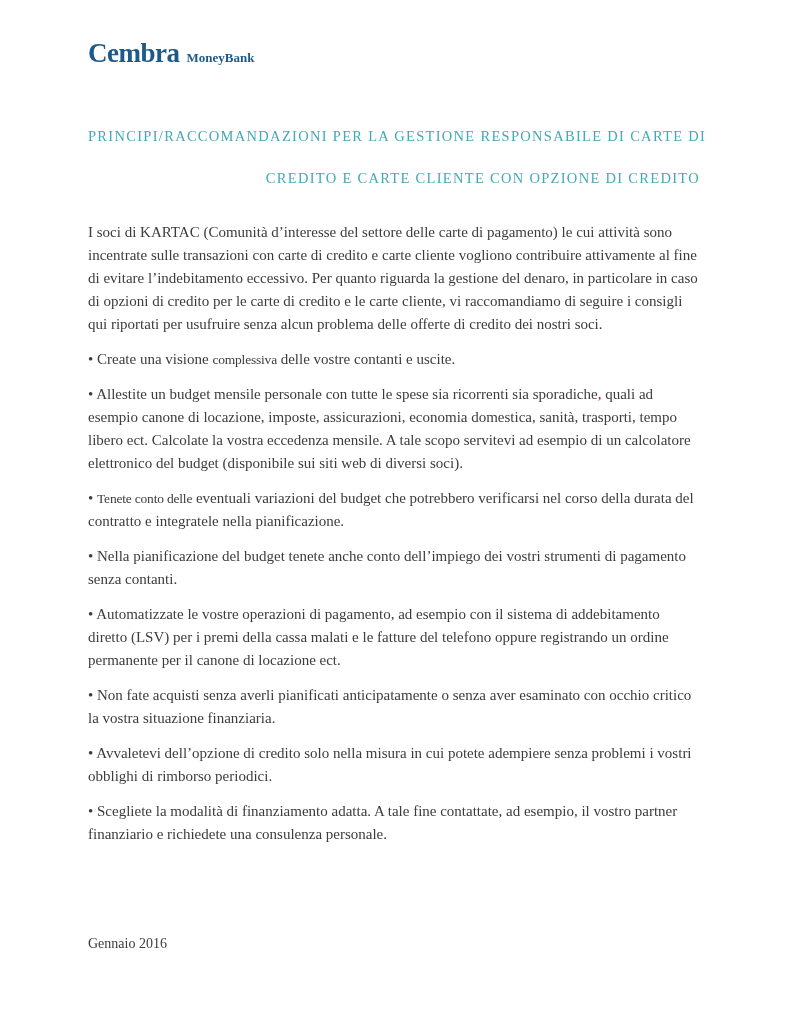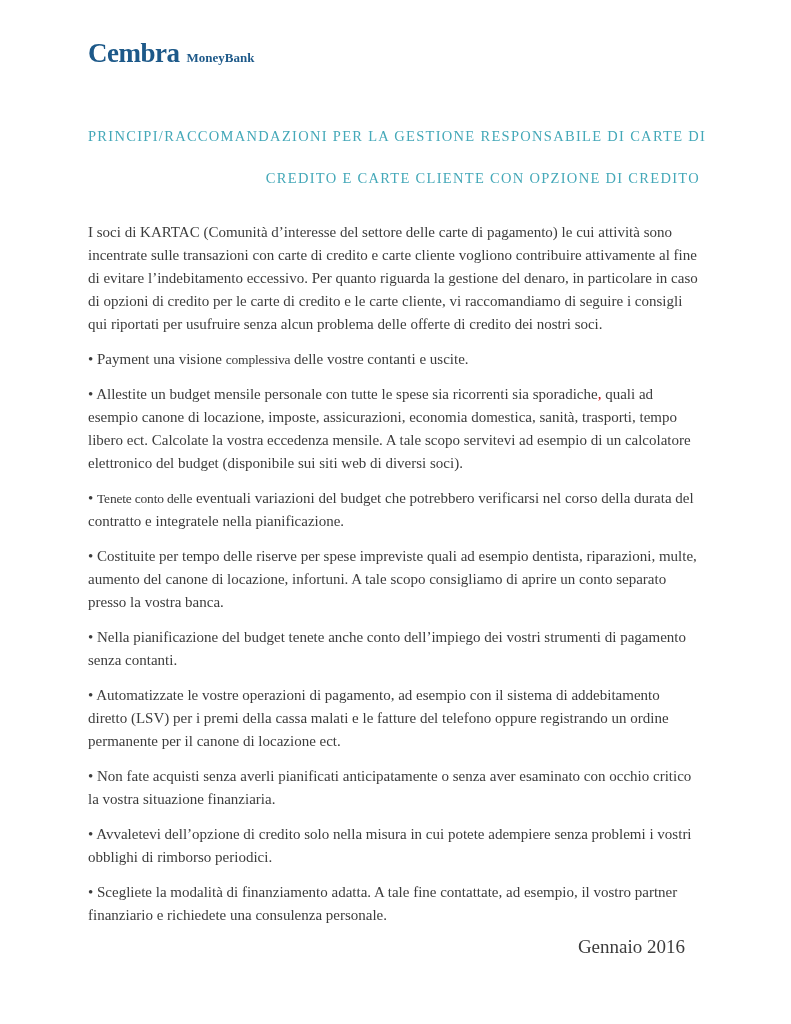--- a/index.html
+++ b/index.html
@@ -62,22 +62,22 @@
   }
   .red {
     color: var(--accent-red, #cc0000);
   }
   .footer {
     position: absolute;
     left: 88px;
     right: 106px;
     top: 936px;
     display: flex;
-    justify-content: flex-end;
-    font-size: 19px;
+    justify-content: space-between;
+    font-size: 14px;
     color: var(--body-text, #3c3c3c);
   }
 </style>
 </head>
 <body>
 
 <div class="page">
 
   <header class="logo">
     <span class="logo-brand">Cembra</span>
@@ -85,24 +85,23 @@
   </header>
 
   <h1 class="title">
     <span class="title-line">PRINCIPI/RACCOMANDAZIONI PER LA GESTIONE RESPONSABILE DI CARTE DI</span>
     <span class="title-line">CREDITO E CARTE CLIENTE CON OPZIONE DI CREDITO</span>
   </h1>
 
   <p class="body-para intro">I soci di KARTAC (Comunità d’interesse del settore delle carte di pagamento) le cui attività sono incentrate sulle transazioni con carte di credito e carte cliente vogliono contribuire attivamente al fine di evitare l’indebitamento eccessivo. Per quanto riguarda la gestione del denaro, in particolare in caso di opzioni di credito per le carte di credito e le carte cliente, vi raccomandiamo di seguire i consigli qui riportati per usufruire senza alcun problema delle offerte di credito dei nostri soci.</p>
 
   <div id="bullets">
-      <p class="body-para bullet"><span>• Payment una visione </span><span class="condensed">complessiva</span><span> delle vostre contanti e uscite.</span></p>
+      <p class="body-para bullet"><span>• Create una visione </span><span class="condensed">complessiva</span><span> delle vostre contanti e uscite.</span></p>
       <p class="body-para bullet"><span>• Allestite un budget mensile personale con tutte le spese sia ricorrenti sia sporadiche</span><span class="red">,</span><span> quali ad esempio canone di locazione, imposte, assicurazioni, economia domestica, sanità, trasporti, tempo libero ect. Calcolate la vostra eccedenza mensile. A tale scopo servitevi ad esempio di un calcolatore elettronico del budget (disponibile sui siti web di diversi soci).</span></p>
       <p class="body-para bullet"><span>• </span><span class="condensed">Tenete conto delle</span><span> eventuali variazioni del budget che potrebbero verificarsi nel corso della durata del contratto e integratele nella pianificazione.</span></p>
-      <p class="body-para bullet"><span>• Costituite per tempo delle riserve per spese impreviste quali ad esempio dentista, riparazioni, multe, aumento del canone di locazione, infortuni. A tale scopo consigliamo di aprire un conto separato presso la vostra banca.</span></p>
       <p class="body-para bullet"><span>• Nella pianificazione del budget tenete anche conto dell’impiego dei vostri strumenti di pagamento senza contanti.</span></p>
       <p class="body-para bullet"><span>• Automatizzate le vostre operazioni di pagamento, ad esempio con il sistema di addebitamento diretto (LSV) per i premi della cassa malati e le fatture del telefono oppure registrando un ordine permanente per il canone di locazione ect.</span></p>
       <p class="body-para bullet"><span>• Non fate acquisti senza averli pianificati anticipatamente o senza aver esaminato con occhio critico la vostra situazione finanziaria.</span></p>
       <p class="body-para bullet"><span>• Avvaletevi dell’opzione di credito solo nella misura in cui potete adempiere senza problemi i vostri obblighi di rimborso periodici.</span></p>
       <p class="body-para bullet"><span>• Scegliete la modalità di finanziamento adatta. A tale fine contattate, ad esempio, il vostro partner finanziario e richiedete una consulenza personale.</span></p>
     </div>
 
   <footer class="footer">
     <span>Gennaio 2016</span>
   </footer>

